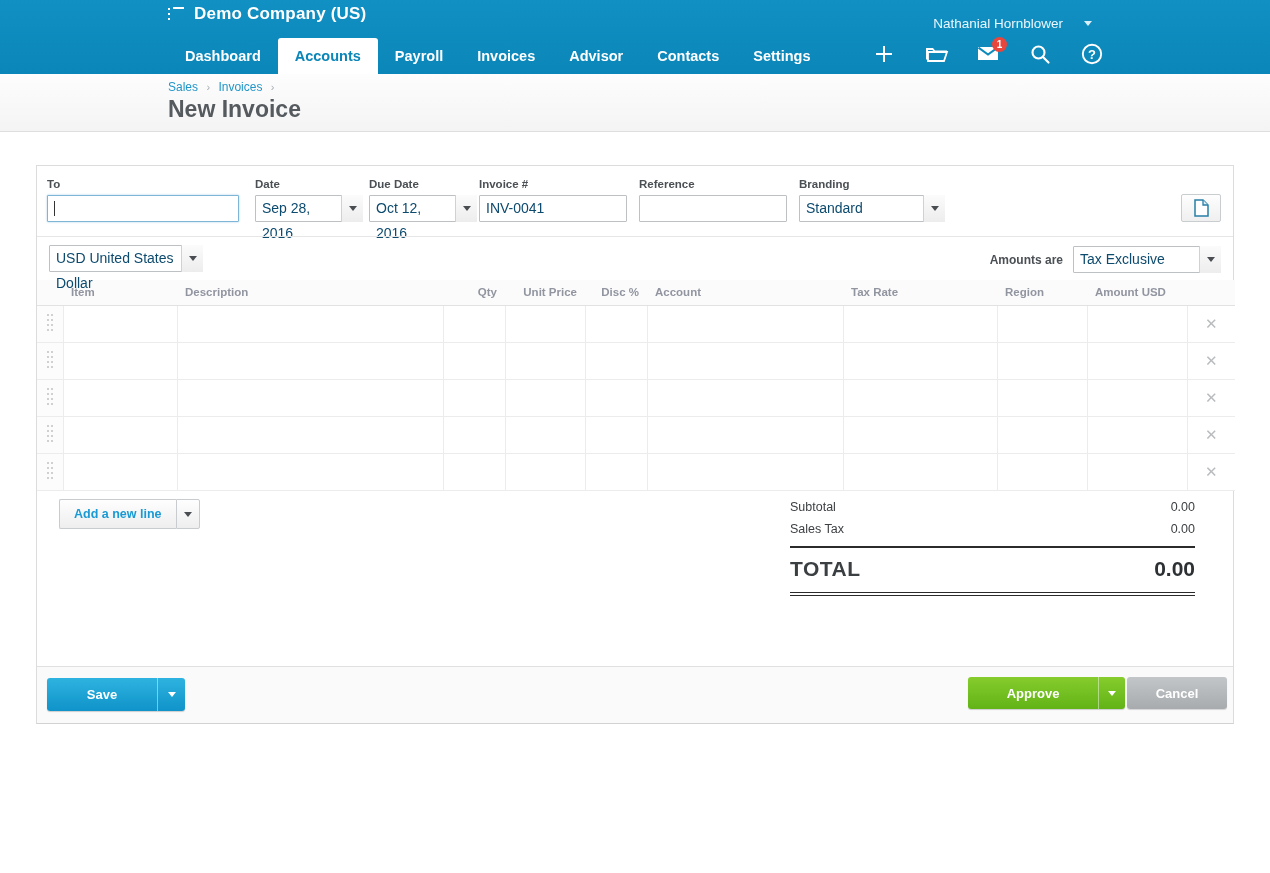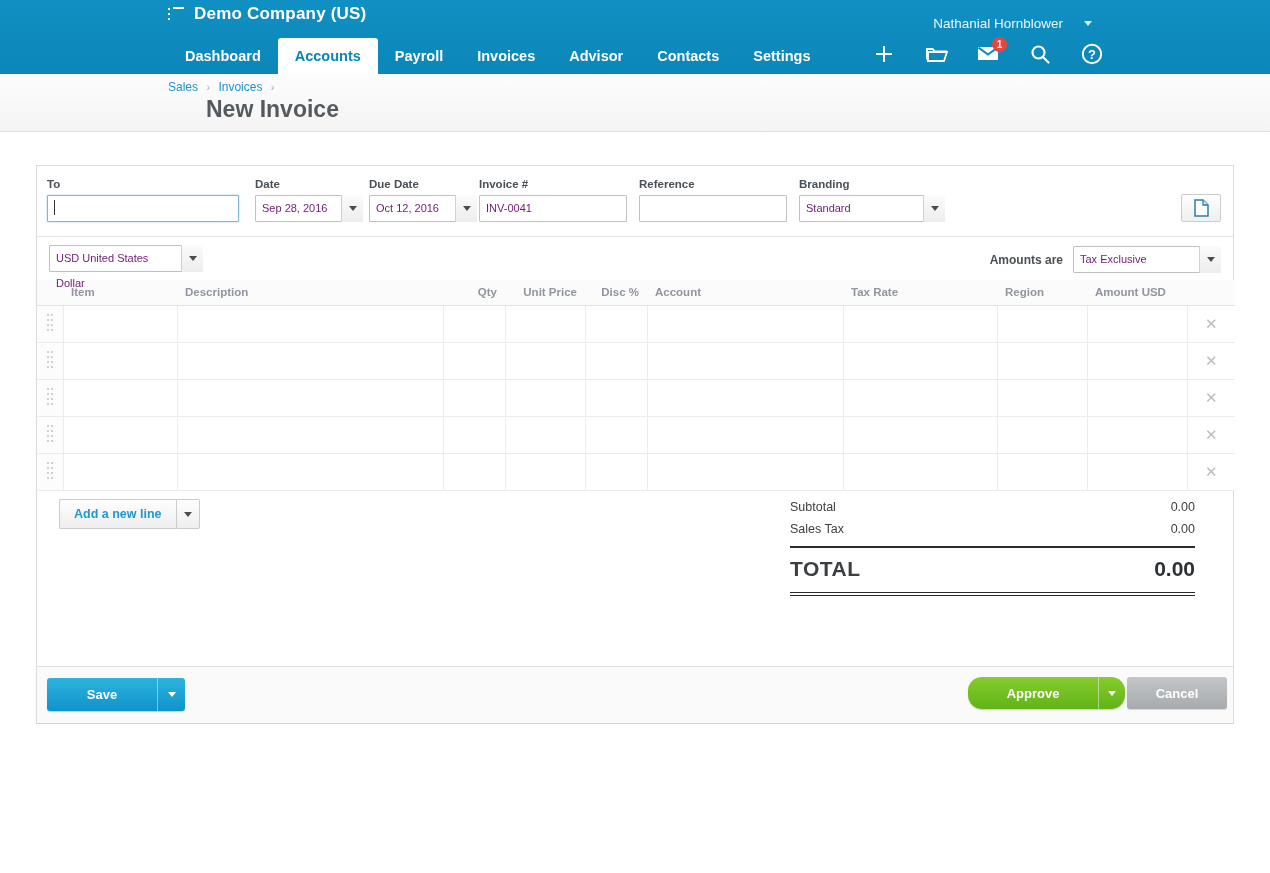--- a/index.html
+++ b/index.html
@@ -89,41 +89,41 @@
     position: relative;
   }
   .crumbs {
     position: absolute; left: 168px; top: 6px;
     font-size: 12px; color: #9aa0a6;
   }
   .crumbs a { color: #2196c9; text-decoration: none; cursor: pointer; }
   .crumbs span.sep { color: #a8adb2; margin: 0 5px; font-size: 11px; }
   .ptitle {
     position: absolute; left: 168px; top: 22px;
-    font-size: 23px; font-weight: bold; color: #555a5e; margin-left: 38px;
+    font-size: 23px; font-weight: bold; color: #555a5e;
   }
 
   
   .stage { position: relative; height: 741px; background: #ffffff; padding-left: 8px; }
 
   .panel {
     position: absolute; left: 36px; top: 33px;
     width: 1198px;
     background: #fff;
     border: 1px solid #dcdcdc;
     border-bottom: 1px solid #d2d2d2;
   }
 
   
   .formrow { position: relative; height: 70px; padding: 12px 10px 0 10px; }
   .fld { position: absolute; top: 12px; }
   .flabel { font-size: 11.5px; font-weight: bold; color: #4b5055; margin-bottom: 5px; }
   .inp {
     height: 27px; border: 1px solid #bdc1c4;
-    background: #fff; font-size: 11px; color: #701a75;
+    background: #fff; font-size: 14px; color: #0c4a6e;
     padding: 0 6px; line-height: 25px;
     font-family: "Liberation Sans", sans-serif;
     border-radius: 1px;
   }
   .inp.focused { border-color: #7fb5d6; box-shadow: 0 0 2px rgba(90,160,210,.6); }
   .caret-bar {
     display:inline-block; width:1px; height:15px; background:#333;
     vertical-align:-3px;
   }
   .combo { position: relative; display: inline-block; }
@@ -246,21 +246,21 @@
     display:flex; align-items:center; justify-content:center;
   }
   .btn-save .d {
     width: 28px; height: 33px;
     background: linear-gradient(#2eb3e0, #0f93c9);
     border-left: 1px solid rgba(255,255,255,.45);
     display:flex; align-items:center; justify-content:center;
   }
   .btn-approve {
     position: absolute; right: 108px; top: 10px;
-    display: flex; align-items: center; border-radius: 14px; overflow: hidden;
+    display: flex; align-items: center; border-radius: 3px; overflow: hidden;
     box-shadow: 0 1px 1px rgba(0,0,0,.18);
   }
   .btn-approve .m {
     width: 130px; height: 32px;
     background: linear-gradient(#86cc2c, #62b317);
     display:flex; align-items:center; justify-content:center;
   }
   .btn-approve .d {
     width: 27px; height: 32px;
     background: linear-gradient(#86cc2c, #62b317);

